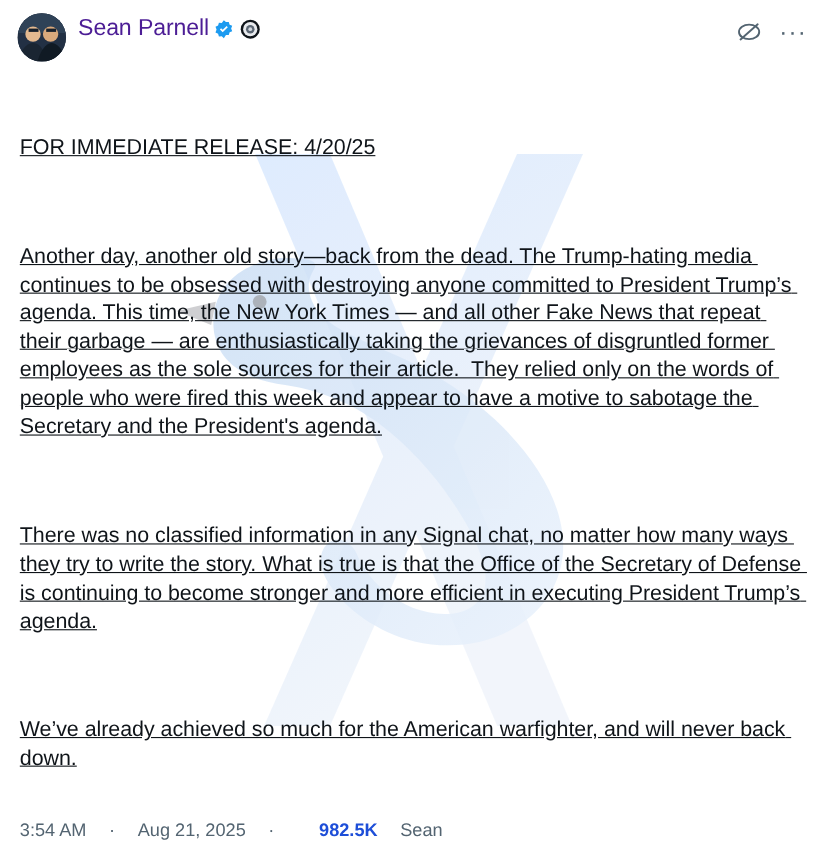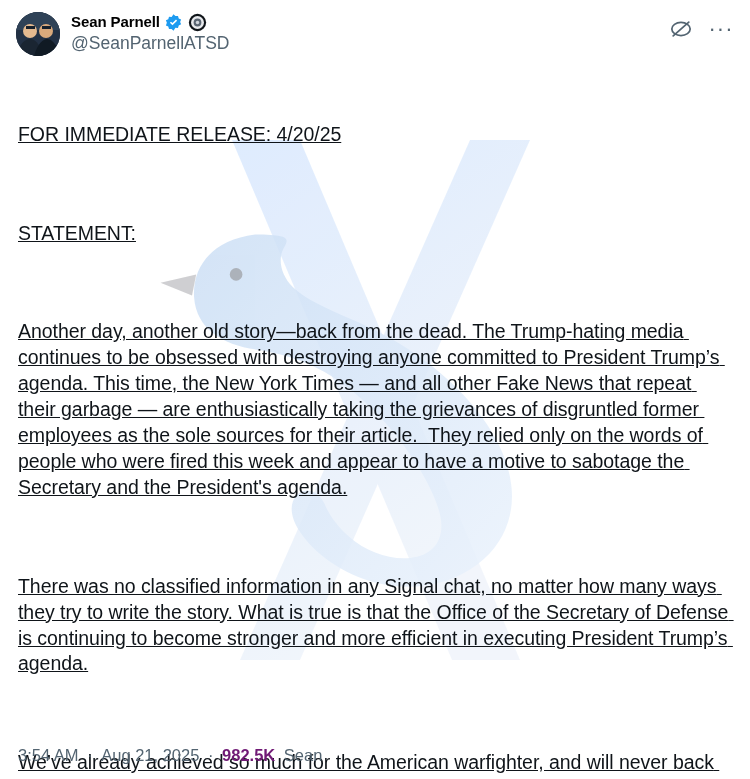--- a/index.html
+++ b/index.html
@@ -57,23 +57,23 @@
     justify-content: center;
     line-height: 1.25;
     padding-top: 1px;
   }
   .name-row {
     display: flex;
     align-items: center;
     gap: 4px;
   }
   .display-name {
-    font-size: 15px;
-    font-weight: bold;
-    color: #000000;
+    font-size: 21px;
+    font-weight: normal;
+    color: #4c1d95;
     letter-spacing: -0.1px;
   }
   .verified-badge {
     width: 19px;
     height: 19px;
     display: inline-block;
     flex: 0 0 19px;
   }
   .gov-badge {
     width: 19px;
@@ -134,26 +134,27 @@
     left: 0;
     bottom: 0;
     width: 100%;
     z-index: 2;
     padding: 0 18px 14px 18px;
     box-sizing: border-box;
     font-size: 16.5px;
     color: #536471;
     display: flex;
     align-items: center;
-    gap: 4px;
+    gap: 16px;
   }
   .footer span { white-space: pre; }
   .footer .views-count {
-    color: #701a75;
+    color: #1d4ed8;
     font-weight: bold;
+    margin-left: 20px;
   }
 </style>
 </head>
 <body>
 
 <div class="tweet-card">
 
   <svg class="watermark" viewBox="0 0 750 700" xmlns="http://www.w3.org/2000/svg">
     <defs>
       <linearGradient id="wmGrad" x1="0" y1="0" x2="0.4" y2="1">
@@ -211,38 +212,36 @@
         </span>
         <span class="gov-badge">
           <svg width="19" height="19" viewBox="0 0 22 22" xmlns="http://www.w3.org/2000/svg">
             <circle cx="11" cy="11" r="10" fill="#0f1419"></circle>
             <circle cx="11" cy="11" r="7.5" fill="#e8eaed"></circle>
             <circle cx="11" cy="11" r="4.5" fill="#5b6673"></circle>
             <circle cx="11" cy="11" r="2" fill="#cfd5dc"></circle>
           </svg>
         </span>
       </div>
-      <div class="handle">@SeanParnellATSD</div>
     </div>
     <div class="header-actions">
       <div class="icon-btn">
         <svg width="22" height="22" viewBox="0 0 24 24" xmlns="http://www.w3.org/2000/svg">
           <ellipse cx="12" cy="12" rx="10" ry="7.2" fill="none" stroke="#536471" stroke-width="1.9"></ellipse>
           <line x1="3.5" y1="19.5" x2="20.5" y2="4.5" stroke="#536471" stroke-width="1.9" stroke-linecap="round"></line>
         </svg>
       </div>
       <div class="icon-btn">
         <span class="dots">···</span>
       </div>
     </div>
   </div>
 
   <div class="tweet-body">
     <p class="para">FOR IMMEDIATE RELEASE: 4/20/25</p>
-    <p class="para">STATEMENT:</p>
     <p class="para">Another day, another old story—back from the dead. The Trump-hating media continues to be obsessed with destroying anyone committed to President Trump’s agenda. This time, the New York Times — and all other Fake News that repeat their garbage — are enthusiastically taking the grievances of disgruntled former employees as the sole sources for their article.  They relied only on the words of people who were fired this week and appear to have a motive to sabotage the Secretary and the President's agenda.</p>
     <p class="para">There was no classified information in any Signal chat, no matter how many ways they try to write the story. What is true is that the Office of the Secretary of Defense is continuing to become stronger and more efficient in executing President Trump’s agenda.</p>
     <p class="para">We’ve already achieved so much for the American warfighter, and will never back down.</p>
   </div>
 
   <div class="footer">
     <span>3:54 AM</span>
     <span> · </span>
     <span>Aug 21, 2025</span>
     <span> · </span>

